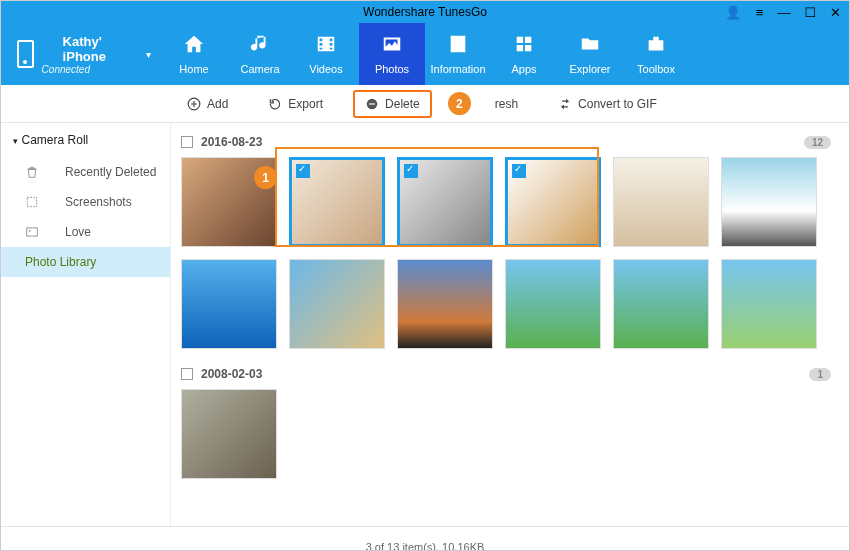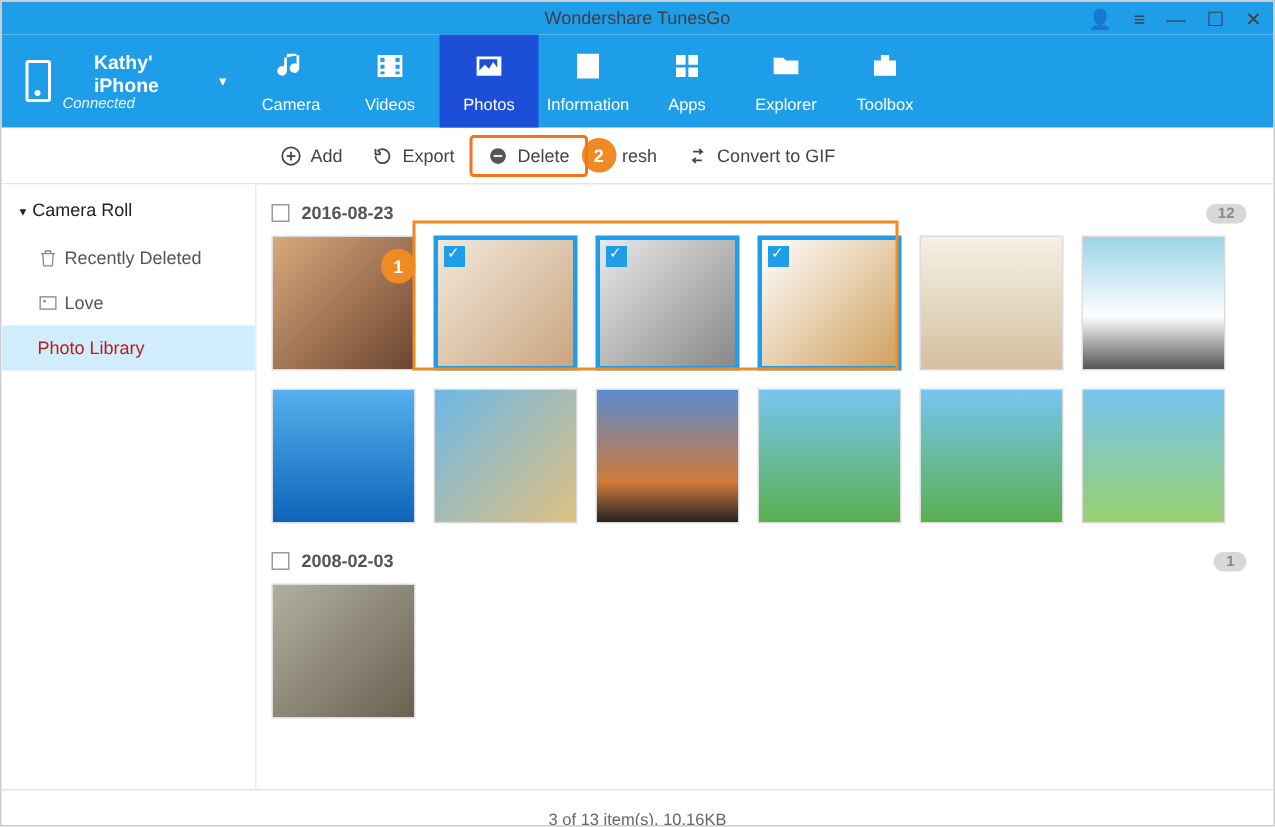--- a/index.html
+++ b/index.html
@@ -1,52 +1,52 @@
 <!DOCTYPE html>
 <html><head>
 <meta charset="utf-8">
 <style>
 * { margin: 0; padding: 0; box-sizing: border-box; font-family: Arial, sans-serif; }
 body { width: 850px; height: 551px; background: #fff; border: 1px solid #ccc; overflow: hidden; position: relative; }
 
 
-.titlebar { height: 22px; background: #1e9ee8; color: #404040; display: flex; align-items: center; justify-content: center; font-size: 12px; position: relative; }
+.titlebar { height: 22px; background: #1e9ee8; color: #000000; display: flex; align-items: center; justify-content: center; font-size: 12px; position: relative; }
 .titlebar .controls { position: absolute; right: 8px; display: flex; gap: 14px; align-items: center; }
 .titlebar .controls span { cursor: pointer; font-size: 13px; }
 
 
 .header { height: 62px; background: #1e9ee8; display: flex; align-items: center; }
 .device { width: 160px; display: flex; align-items: center; gap: 8px; padding-left: 16px; color: #fff; }
 .device .phone-icon { width: 18px; height: 28px; border: 2px solid #fff; border-radius: 2px; position: relative; }
 .device .phone-icon::after { content: ''; position: absolute; bottom: 2px; left: 50%; transform: translateX(-50%); width: 4px; height: 4px; background: #fff; border-radius: 50%; }
 .device-text { display: flex; flex-direction: column; }
 .device-name { font-size: 13px; font-weight: bold; margin-left: 21px; }
 .device-status { font-size: 10px; opacity: 0.9; font-style: italic; }
 .device .chev { margin-left: auto; margin-right: 10px; font-size: 10px; }
 
 .navitems { display: flex; flex: 1; }
 .navitem { width: 66px; height: 62px; display: flex; flex-direction: column; align-items: center; justify-content: center; color: #fff; cursor: pointer; gap: 4px; }
 .navitem.active { background: #1d4ed8; }
 .navitem .nlabel { font-size: 11px; }
 .nicon svg { width: 24px; height: 22px; fill: #fff; }
 
 
-.toolbar { height: 38px; border-bottom: 1px solid #e5e5e5; display: flex; align-items: center; padding-left: 176px; gap: 0; font-size: 12px; color: #444; }
+.toolbar { height: 38px; border-bottom: 1px solid #e5e5e5; display: flex; align-items: center; padding-left: 176px; gap: 20px; font-size: 12px; color: #444; }
 .tbtn { display: flex; align-items: center; gap: 6px; padding: 5px 10px; cursor: pointer; position: relative; }
 .tbtn .ticon { width: 14px; height: 14px; display: inline-flex; align-items: center; justify-content: center; }
 .delete-hl { border: 2px solid #f97316; border-radius: 3px; }
 .badge2 { width: 23px; height: 23px; background: #f08a24; border-radius: 50%; color: #fff; font-size: 12px; font-weight: bold; display: inline-flex; align-items: center; justify-content: center; margin: 0 4px 0 -4px; }
 
 
 .main { display: flex; height: calc(100% - 22px - 62px - 38px - 24px); }
 .sidebar { width: 170px; background: #fff; border-right: 1px solid #eee; font-size: 12px; }
 .side-head { padding: 10px 12px; font-weight: normal; color: #222; cursor: pointer; }
 .side-head::before { content: '▾'; margin-right: 4px; font-size: 9px; }
-.side-item { padding: 8px 10px 8px 24px; display: flex; align-items: center; gap: 4px; cursor: pointer; color: #555; }
-.side-item.active { background: #d1ecfb; color: #b91c1c; }
+.side-item { padding: 8px 10px 8px 24px; display: flex; align-items: center; gap: 26px; cursor: pointer; color: #555; }
+.side-item.active { background: #d1ecfb; color: #4d7c0f; }
 .sicon { width: 14px; height: 14px; display: inline-flex; }
 
 
 .content { flex: 1; overflow-y: auto; padding: 8px 18px 8px 10px; }
 .group-head { display: flex; align-items: center; gap: 8px; font-size: 12px; color: #555; font-weight: bold; padding: 4px 0 8px; }
 .ghead-check { width: 12px; height: 12px; border: 1px solid #999; background: #fff; }
 .ghead-count { margin-left: auto; background: #d8d8d8; color: #888; font-size: 10px; padding: 1px 8px; border-radius: 8px; }
 .thumbs { display: flex; flex-wrap: wrap; gap: 12px; margin-bottom: 14px; }
 .thumb { width: 96px; height: 90px; background: #ccc; border: 1px solid #ddd; position: relative; cursor: pointer; }
 .thumb.sel { border: 3px solid #1e9ee8; }
@@ -92,20 +92,26 @@
     <div class="phone-icon"></div>
     <div class="device-text">
       <span class="device-name">Kathy' iPhone</span>
       <span class="device-status">Connected</span>
     </div>
     <span class="chev">▾</span>
   </div>
   <div class="navitems">
     <div class="navitem">
       <span class="nicon"><svg viewBox="0 0 24 24">
+            <path d="M12 3l10 9h-3v9h-5v-6h-4v6H5v-9H2z"></path>
+          </svg></span>
+      <span class="nlabel">Home</span>
+    </div>
+    <div class="navitem">
+      <span class="nicon"><svg viewBox="0 0 24 24">
             <path d="M9 3v12.5a3.5 3.5 0 1 1-2-3.16V6l11-2v9.5a3.5 3.5 0 1 1-2-3.16V3z"></path>
           </svg></span>
       <span class="nlabel">Camera</span>
     </div>
     <div class="navitem">
       <span class="nicon"><svg viewBox="0 0 24 24">
             <path d="M3 4h18v16H3zM5 6v3h3V6zm0 5v3h3v-3zm0 5v2h3v-2zm11-10v3h3V6zm0 5v3h3v-3zm0 5v2h3v-2z"></path>
           </svg></span>
       <span class="nlabel">Videos</span>
     </div>
@@ -186,20 +192,28 @@
 <div class="main">
   <div class="sidebar">
     <div class="side-head">Camera Roll</div>
     <div class="side-item">
       <span class="sicon">
           <svg viewBox="0 0 24 24" width="14" height="14">
             <path d="M6 7h12l-1 14H7zM4 7h16M9 4h6v3H9z" fill="none" stroke="#888" stroke-width="1.5"></path>
           </svg>
         </span>
       <span>Recently Deleted</span>
+    </div>
+    <div class="side-item">
+      <span class="sicon">
+          <svg viewBox="0 0 24 24" width="14" height="14">
+            <rect x="4" y="4" width="16" height="16" fill="none" stroke="#888" stroke-width="1.5" stroke-dasharray="3 2"></rect>
+          </svg>
+        </span>
+      <span>Screenshots</span>
     </div>
     <div class="side-item">
       <span class="sicon">
           <svg viewBox="0 0 24 24" width="14" height="14">
             <rect x="3" y="5" width="18" height="14" fill="none" stroke="#888" stroke-width="1.5"></rect>
             <circle cx="8" cy="10" r="1.5" fill="#888"></circle>
           </svg>
         </span>
       <span>Love</span>
     </div>

